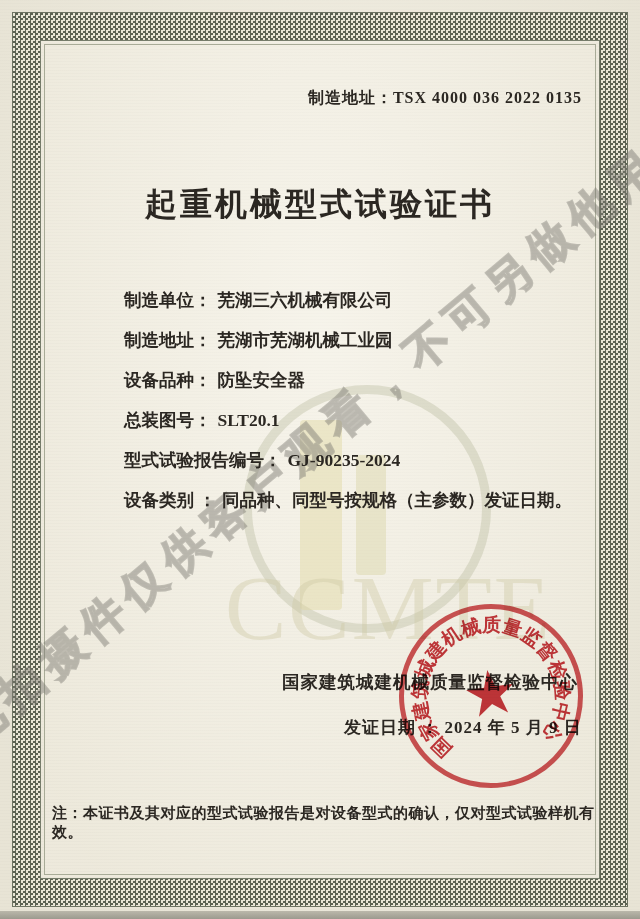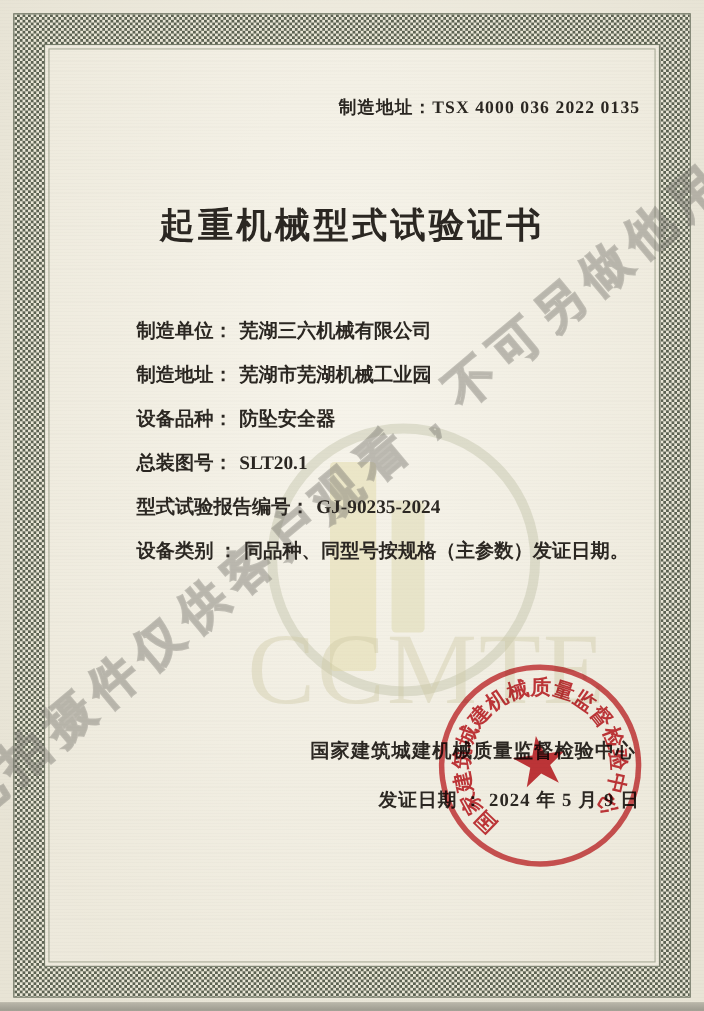--- a/index.html
+++ b/index.html
@@ -192,15 +192,16 @@
         <span class="ring-char" style="transform: translate(-50%, -50%) rotate(42.6667deg) translateY(-71px);">监</span>
         <span class="ring-char" style="transform: translate(-50%, -50%) rotate(59.7333deg) translateY(-71px);">督</span>
         <span class="ring-char" style="transform: translate(-50%, -50%) rotate(76.8deg) translateY(-71px);">检</span>
         <span class="ring-char" style="transform: translate(-50%, -50%) rotate(93.8667deg) translateY(-71px);">验</span>
         <span class="ring-char" style="transform: translate(-50%, -50%) rotate(110.933deg) translateY(-71px);">中</span>
         <span class="ring-char" style="transform: translate(-50%, -50%) rotate(128deg) translateY(-71px);">心</span>
       </div>
     <div class="stamp-star">★</div>
   </div>
 
+  <div class="note txt">注：本证书及其对应的型式试验报告是对设备型式的确认，仅对型式试验样机有效。</div>
 
   <div class="photo-edge"></div>
 </div>
 
 </body></html>

